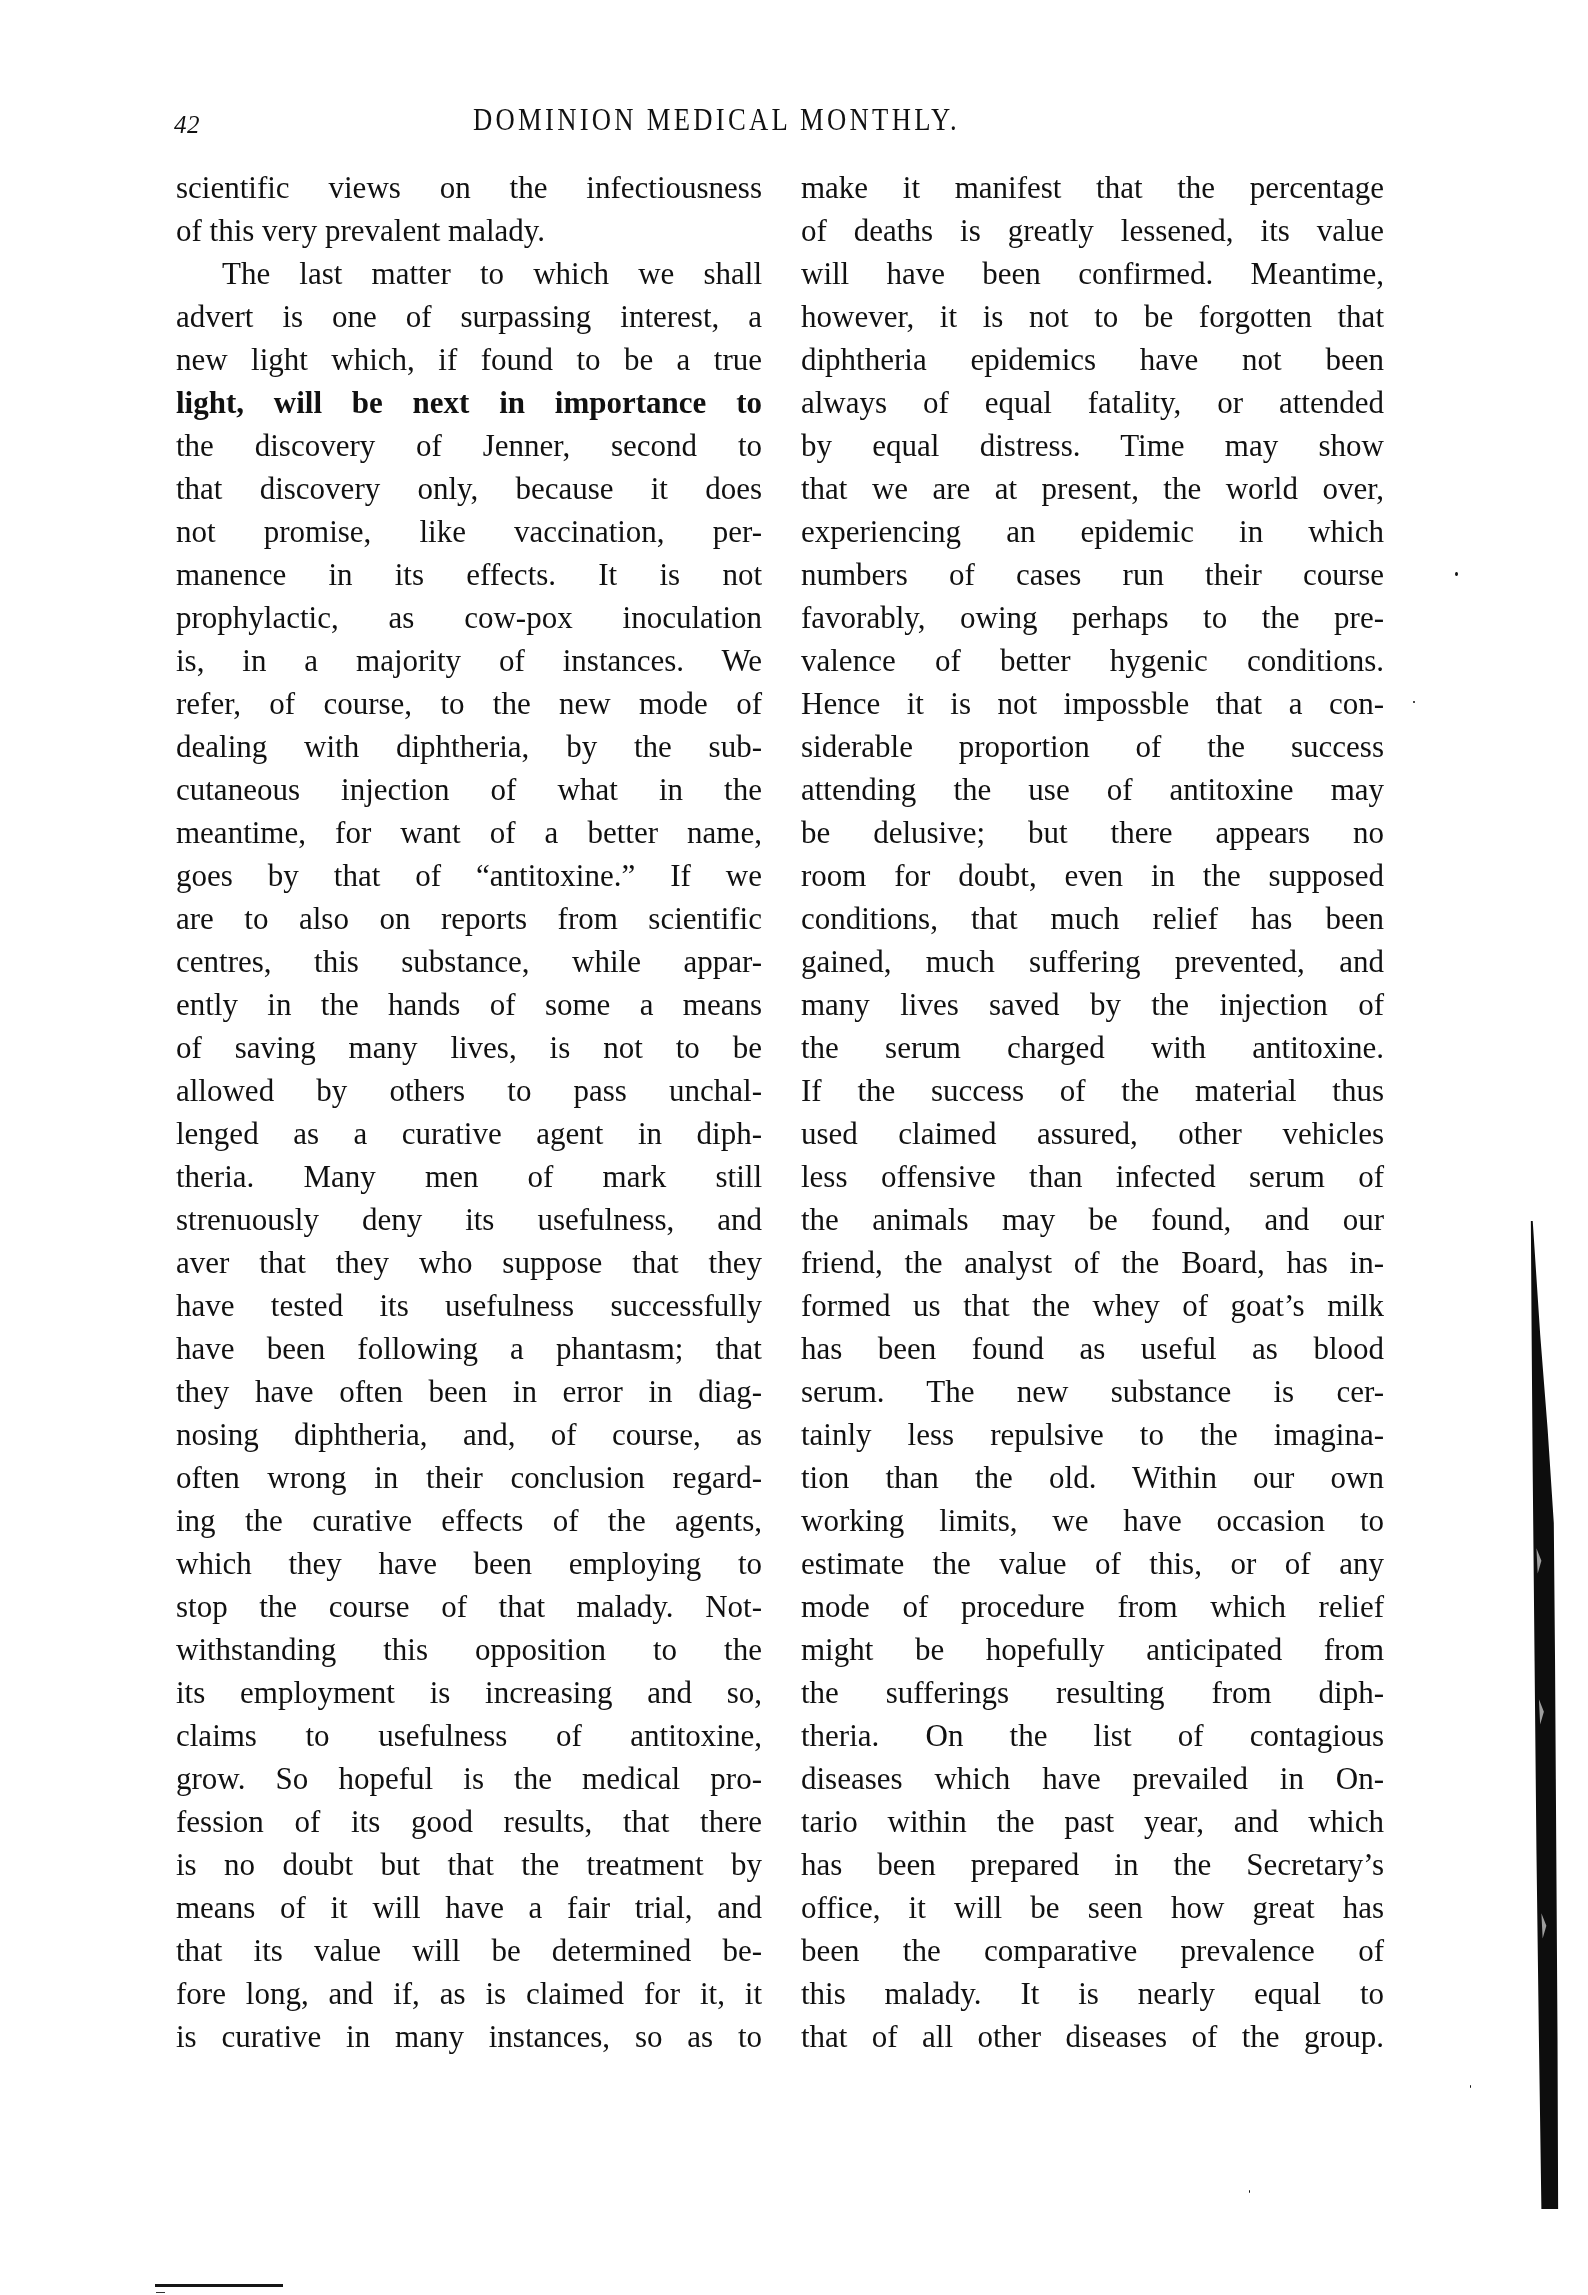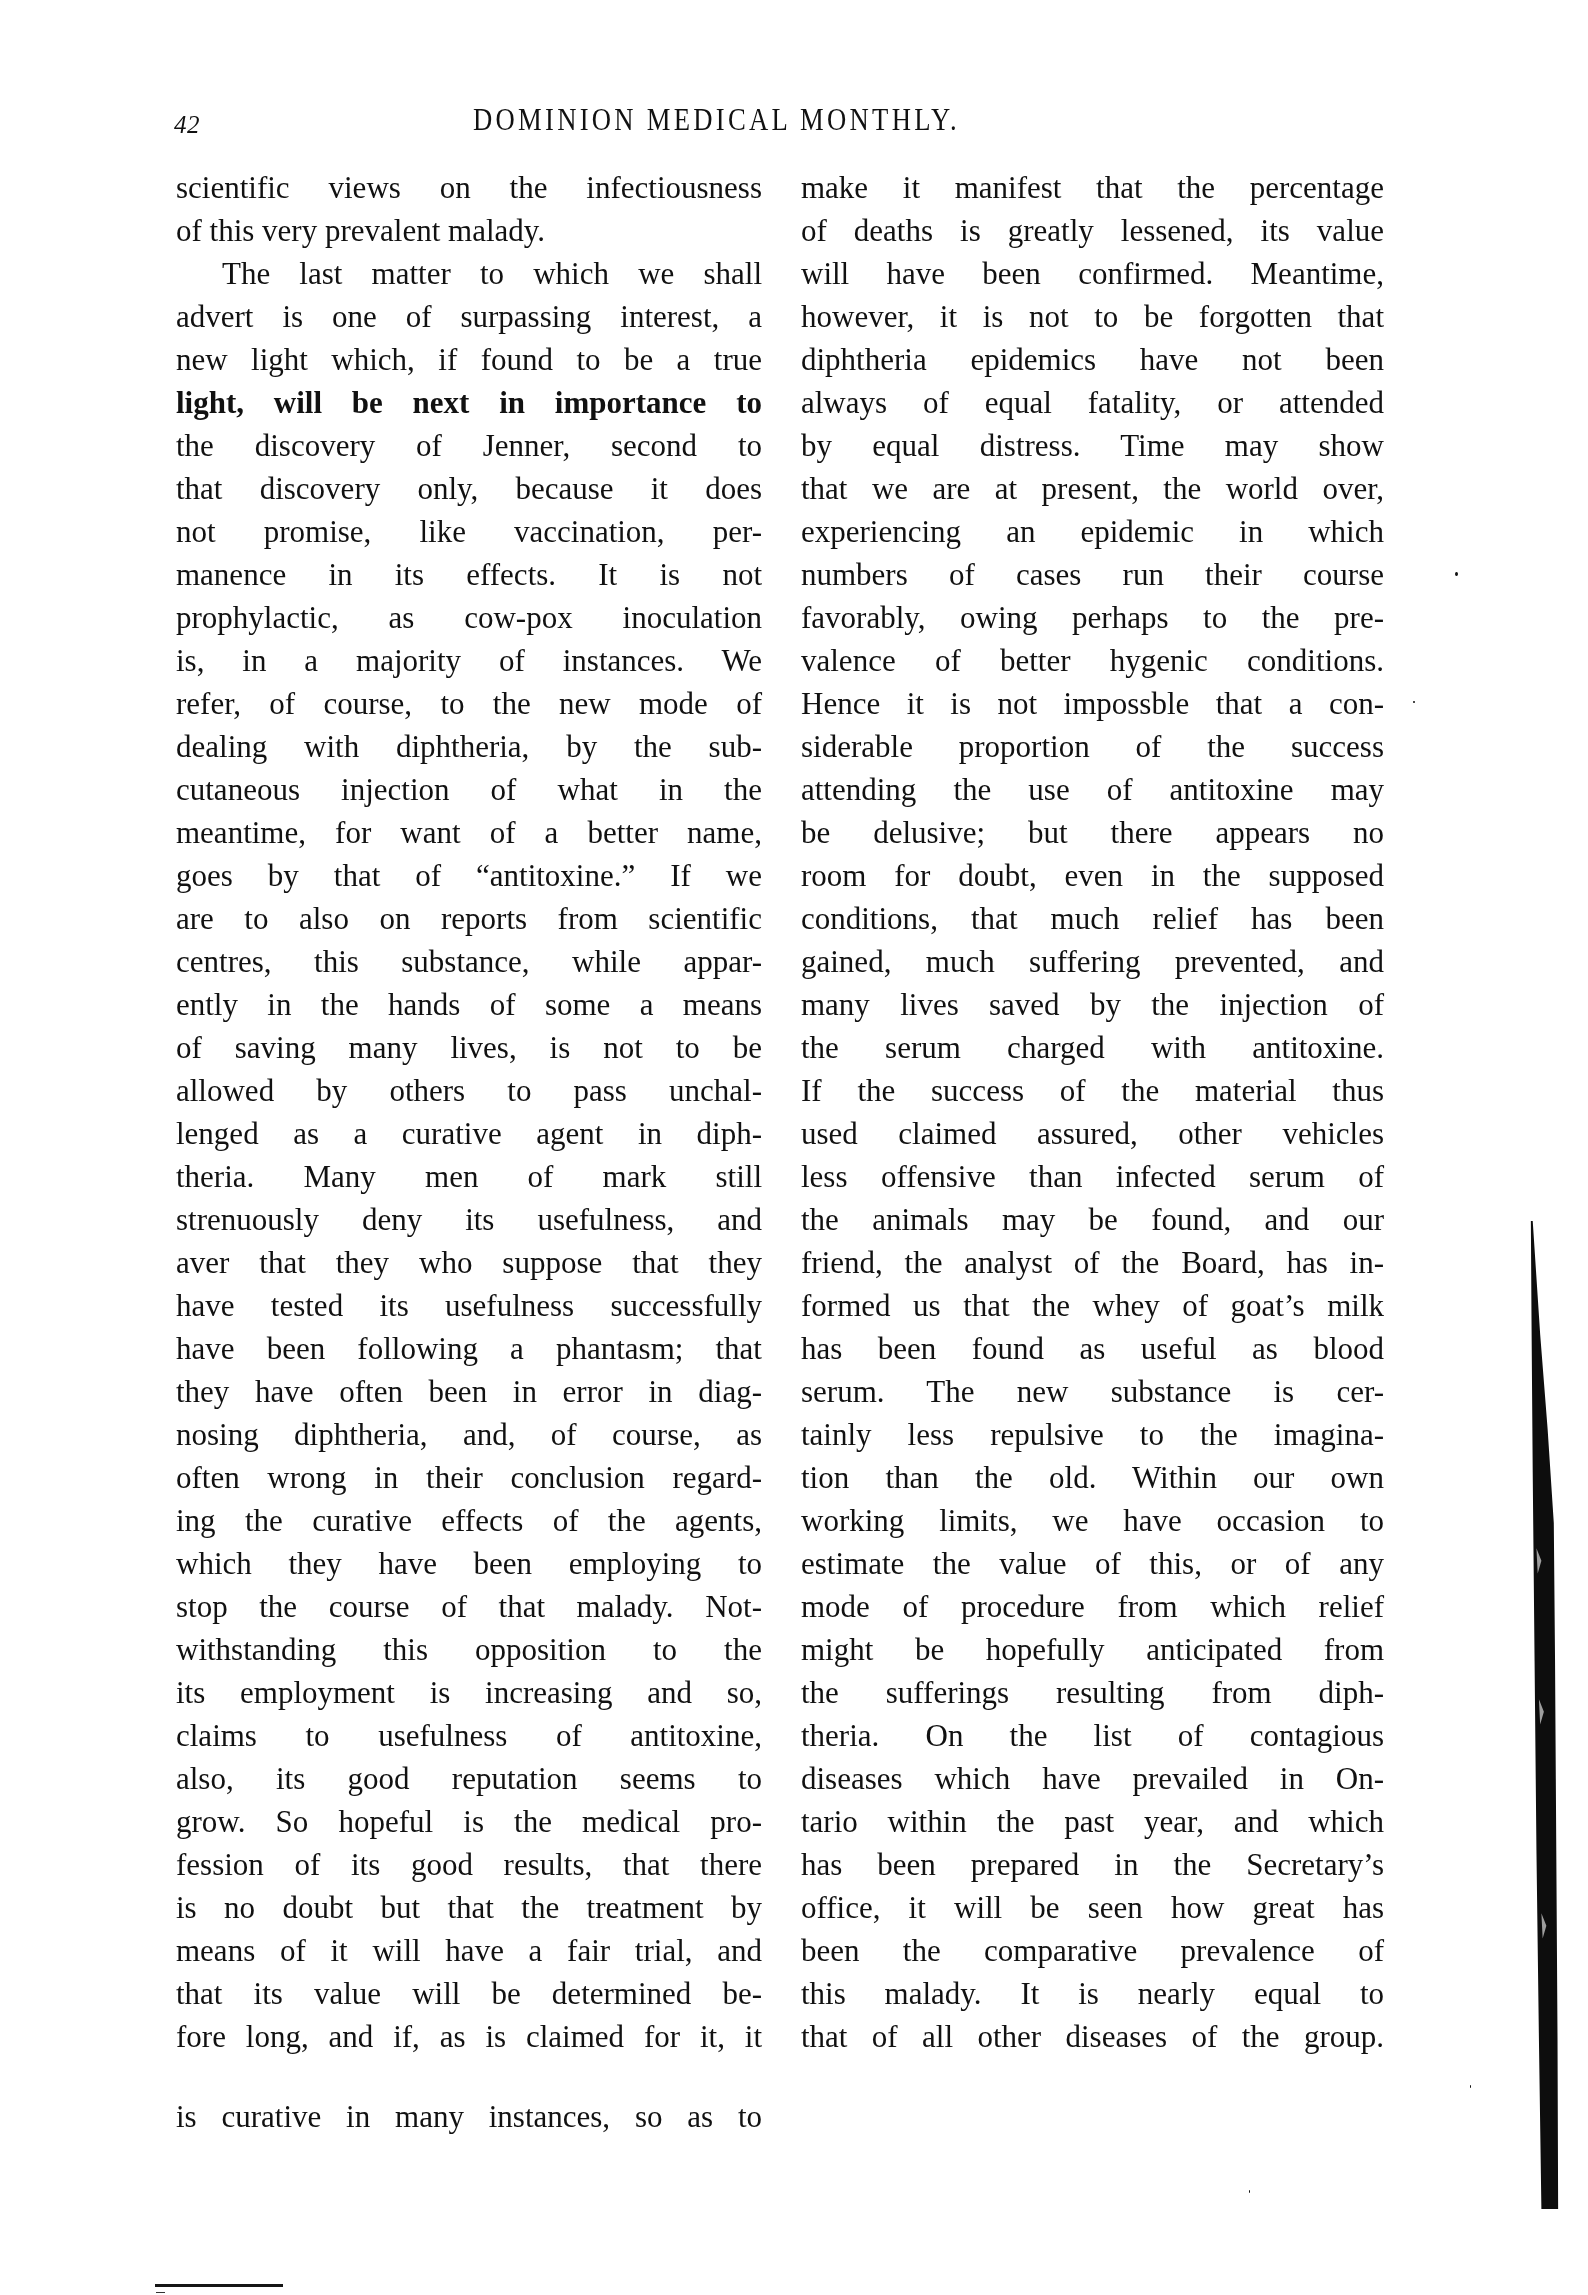--- a/index.html
+++ b/index.html
@@ -138,28 +138,27 @@
       <span class="line" style="white-space: nowrap; display: block;"><span style="white-space: nowrap;">have been following a phantasm; that</span></span>
       <span class="line" style="white-space: nowrap; display: block;"><span style="white-space: nowrap;">they have often been in error in diag-</span></span>
       <span class="line" style="white-space: nowrap; display: block;"><span style="white-space: nowrap;">nosing diphtheria, and, of course, as</span></span>
       <span class="line" style="white-space: nowrap; display: block;"><span style="white-space: nowrap;">often wrong in their conclusion regard-</span></span>
       <span class="line" style="white-space: nowrap; display: block;"><span style="white-space: nowrap;">ing the curative effects of the agents,</span></span>
       <span class="line" style="white-space: nowrap; display: block;"><span style="white-space: nowrap;">which they have been employing to</span></span>
       <span class="line" style="white-space: nowrap; display: block;"><span style="white-space: nowrap;">stop the course of that malady. Not-</span></span>
       <span class="line" style="white-space: nowrap; display: block;"><span style="white-space: nowrap;">withstanding this opposition to the</span></span>
       <span class="line" style="white-space: nowrap; display: block;"><span style="white-space: nowrap;">its employment is increasing and so,</span></span>
       <span class="line" style="white-space: nowrap; display: block;"><span style="white-space: nowrap;">claims to usefulness of antitoxine,</span></span>
-      <span class="line" style="white-space: nowrap; display: block;"><span style="white-space: nowrap;">also, its good reputation seems to</span></span>
       <span class="line" style="white-space: nowrap; display: block;"><span style="white-space: nowrap;">grow. So hopeful is the medical pro-</span></span>
       <span class="line" style="white-space: nowrap; display: block;"><span style="white-space: nowrap;">fession of its good results, that there</span></span>
       <span class="line" style="white-space: nowrap; display: block;"><span style="white-space: nowrap;">is no doubt but that the treatment by</span></span>
       <span class="line" style="white-space: nowrap; display: block;"><span style="white-space: nowrap;">means of it will have a fair trial, and</span></span>
       <span class="line" style="white-space: nowrap; display: block;"><span style="white-space: nowrap;">that its value will be determined be-</span></span>
       <span class="line" style="white-space: nowrap; display: block;"><span style="white-space: nowrap;">fore long, and if, as is claimed for it, it</span></span>
-      <span class="line" style="white-space: nowrap; display: block; margin-top: 37px;"><span style="white-space: nowrap;">is curative in many instances, so as to</span></span>
+      <span class="line" style="white-space: nowrap; display: block;"><span style="white-space: nowrap;">is curative in many instances, so as to</span></span>
     </div>
   <div class="column right" id="col-right">
       <span class="line" style="white-space: nowrap; display: block;"><span style="white-space: nowrap;">make it manifest that the percentage</span></span>
       <span class="line" style="white-space: nowrap; display: block;"><span style="white-space: nowrap;">of deaths is greatly lessened, its value</span></span>
       <span class="line" style="white-space: nowrap; display: block;"><span style="white-space: nowrap;">will have been confirmed. Meantime,</span></span>
       <span class="line" style="white-space: nowrap; display: block;"><span style="white-space: nowrap;">however, it is not to be forgotten that</span></span>
       <span class="line" style="white-space: nowrap; display: block;"><span style="white-space: nowrap;">diphtheria epidemics have not been</span></span>
       <span class="line" style="white-space: nowrap; display: block;"><span style="white-space: nowrap;">always of equal fatality, or attended</span></span>
       <span class="line" style="white-space: nowrap; display: block;"><span style="white-space: nowrap;">by equal distress. Time may show</span></span>
       <span class="line" style="white-space: nowrap; display: block;"><span style="white-space: nowrap;">that we are at present, the world over,</span></span>

